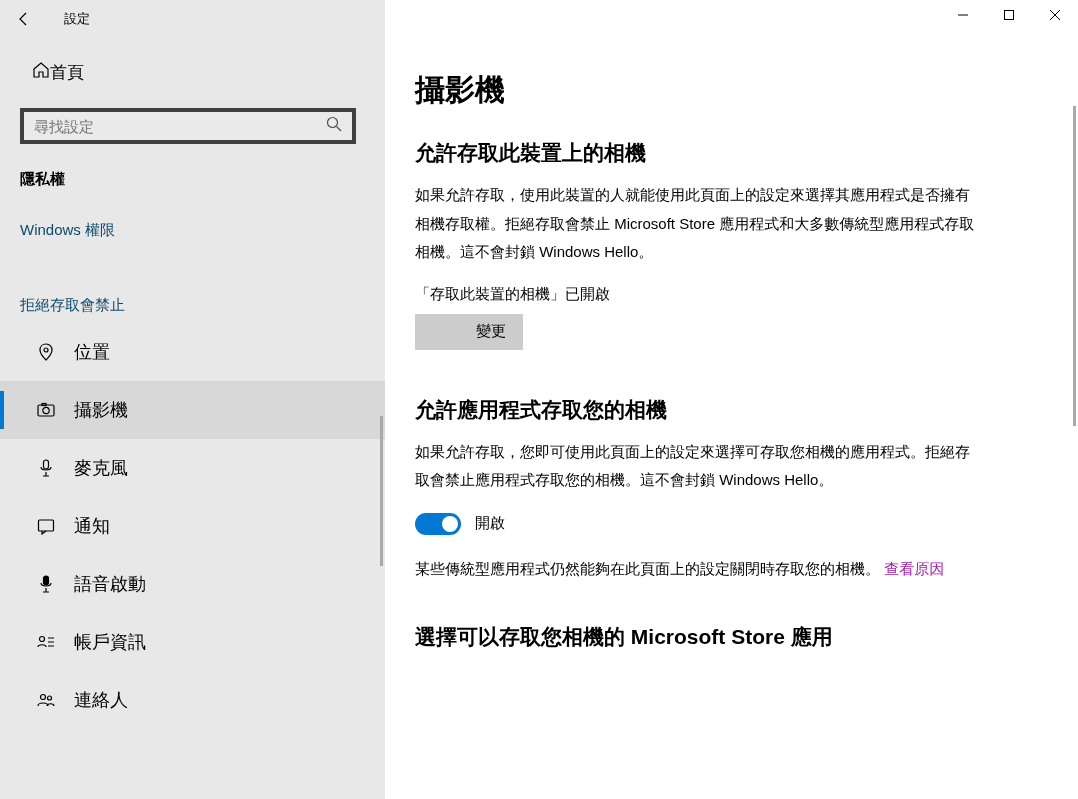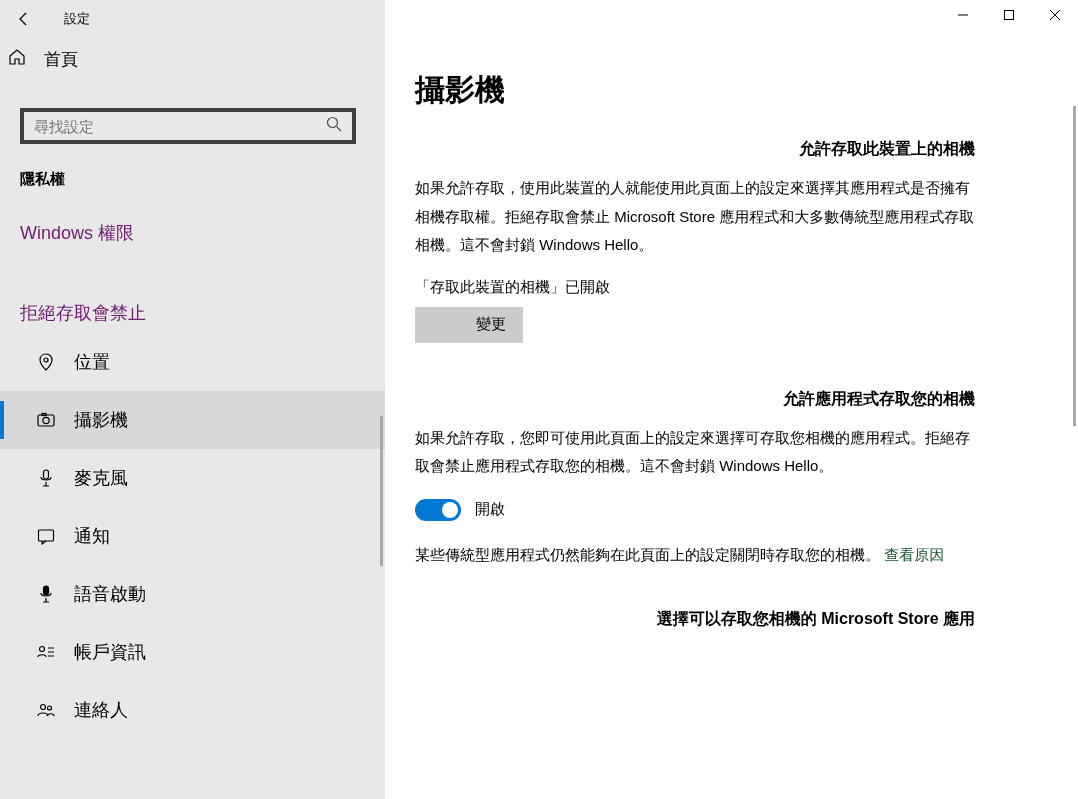--- a/index.html
+++ b/index.html
@@ -14,51 +14,51 @@
   .titlebar-title { font-size: 13px; padding-left: 16px; line-height: 38px; }
   .titlebar-spacer { flex: 1; }
   .win-controls { display: flex; }
   .win-btn { width: 46px; height: 30px; display:flex; align-items:center; justify-content:center; }
   .win-btn svg { width: 10px; height: 10px; }
 
   .body { flex:1; display:flex; min-height:0; }
 
   
   .sidebar { width: 385px; background: #e8e8e8; display:flex; flex-direction:column; padding-top: 10px; position: relative; }
-  .home-row { display:flex; align-items:flex-start; height: 48px; padding-left: 8px; gap: 18px; font-size: 17px; }
+  .home-row { display:flex; align-items:center; height: 48px; padding-left: 32px; font-size: 17px; }
   .home-row svg { width: 18px; height: 18px; }
   .search-wrap { padding: 12px 20px 8px 20px; }
   .search { width: 336px; height: 36px; border: 4px solid #404040; background: #eaeaea; display:flex; align-items:center; padding: 0 10px; }
   .search input { flex:1; border:none; outline:none; background:transparent; font-size: 15px; font-family: inherit; }
   .search svg { width: 16px; height: 16px; }
   .cat-header { font-size: 15px; font-weight: 600; padding: 18px 0 10px 20px; }
-  .sub-header { font-size: 18px; color: #701a75; padding: 22px 0 8px 20px; }
+  .sub-header { font-size: 15px; color: #0c4a6e; padding: 22px 0 8px 20px; }
   .nav-list { display:flex; flex-direction:column; position: relative; }
   .nav-item { height: 58px; display:flex; align-items:center; padding-left: 36px; gap: 18px; font-size: 18px; position: relative; }
   .nav-item.selected { background: #d8d8d8; }
   .nav-item.selected::before { content:""; position:absolute; left:0; top:10px; bottom:10px; width:4px; background:#0078d4; }
   .nav-item .icon { width: 20px; display:flex; justify-content:center; }
   .nav-item svg { width: 18px; height: 18px; }
   .side-scroll { position:absolute; right:2px; top:378px; width:3px; height:150px; background:#a9a9a9; }
 
   
   .content { flex:1; position:relative; padding: 32px 40px 0 30px; overflow:hidden; }
   .content-inner { max-width: 560px; }
   h1.page-title { font-size: 30px; font-weight: 600; margin-bottom: 28px; }
-  h2.section-title { font-size: 16px; font-weight: 600; margin-bottom: 14px; text-align: right; }
+  h2.section-title { font-size: 21px; font-weight: 600; margin-bottom: 14px; }
   p.desc { font-size: 15px; line-height: 1.9; margin-bottom: 18px; }
   .status-line { font-size: 15px; margin-bottom: 10px; }
   .change-btn { width: 108px; height: 36px; background:#cccccc; border:none; font-size:15px; font-family:inherit; display:flex; align-items:center; justify-content:center;padding-left:44px; }
   .gap { height: 46px; }
   .toggle-row { display:flex; align-items:center; gap:14px; margin-bottom: 20px; }
   .toggle { width: 46px; height: 22px; border-radius: 11px; background:#0078d4; position:relative; }
   .toggle .knob { position:absolute; right:3px; top:3px; width:16px; height:16px; border-radius:50%; background:#fff; }
   .toggle-label { font-size: 15px; }
   .note { font-size: 15px; line-height:1.9; }
-  .link { color:#14532d; cursor:pointer; }
+  .link { color:#a21caf; cursor:pointer; }
   .content-scroll { position:absolute; right:2px; top:68px; width:3px; height:320px; background:#a9a9a9; }
   .gap2 { height: 40px; }
 </style>
 </head>
 <body>
 
 <div class="window">
   <div class="titlebar">
     <div class="titlebar-left">
       <div class="back-btn">

